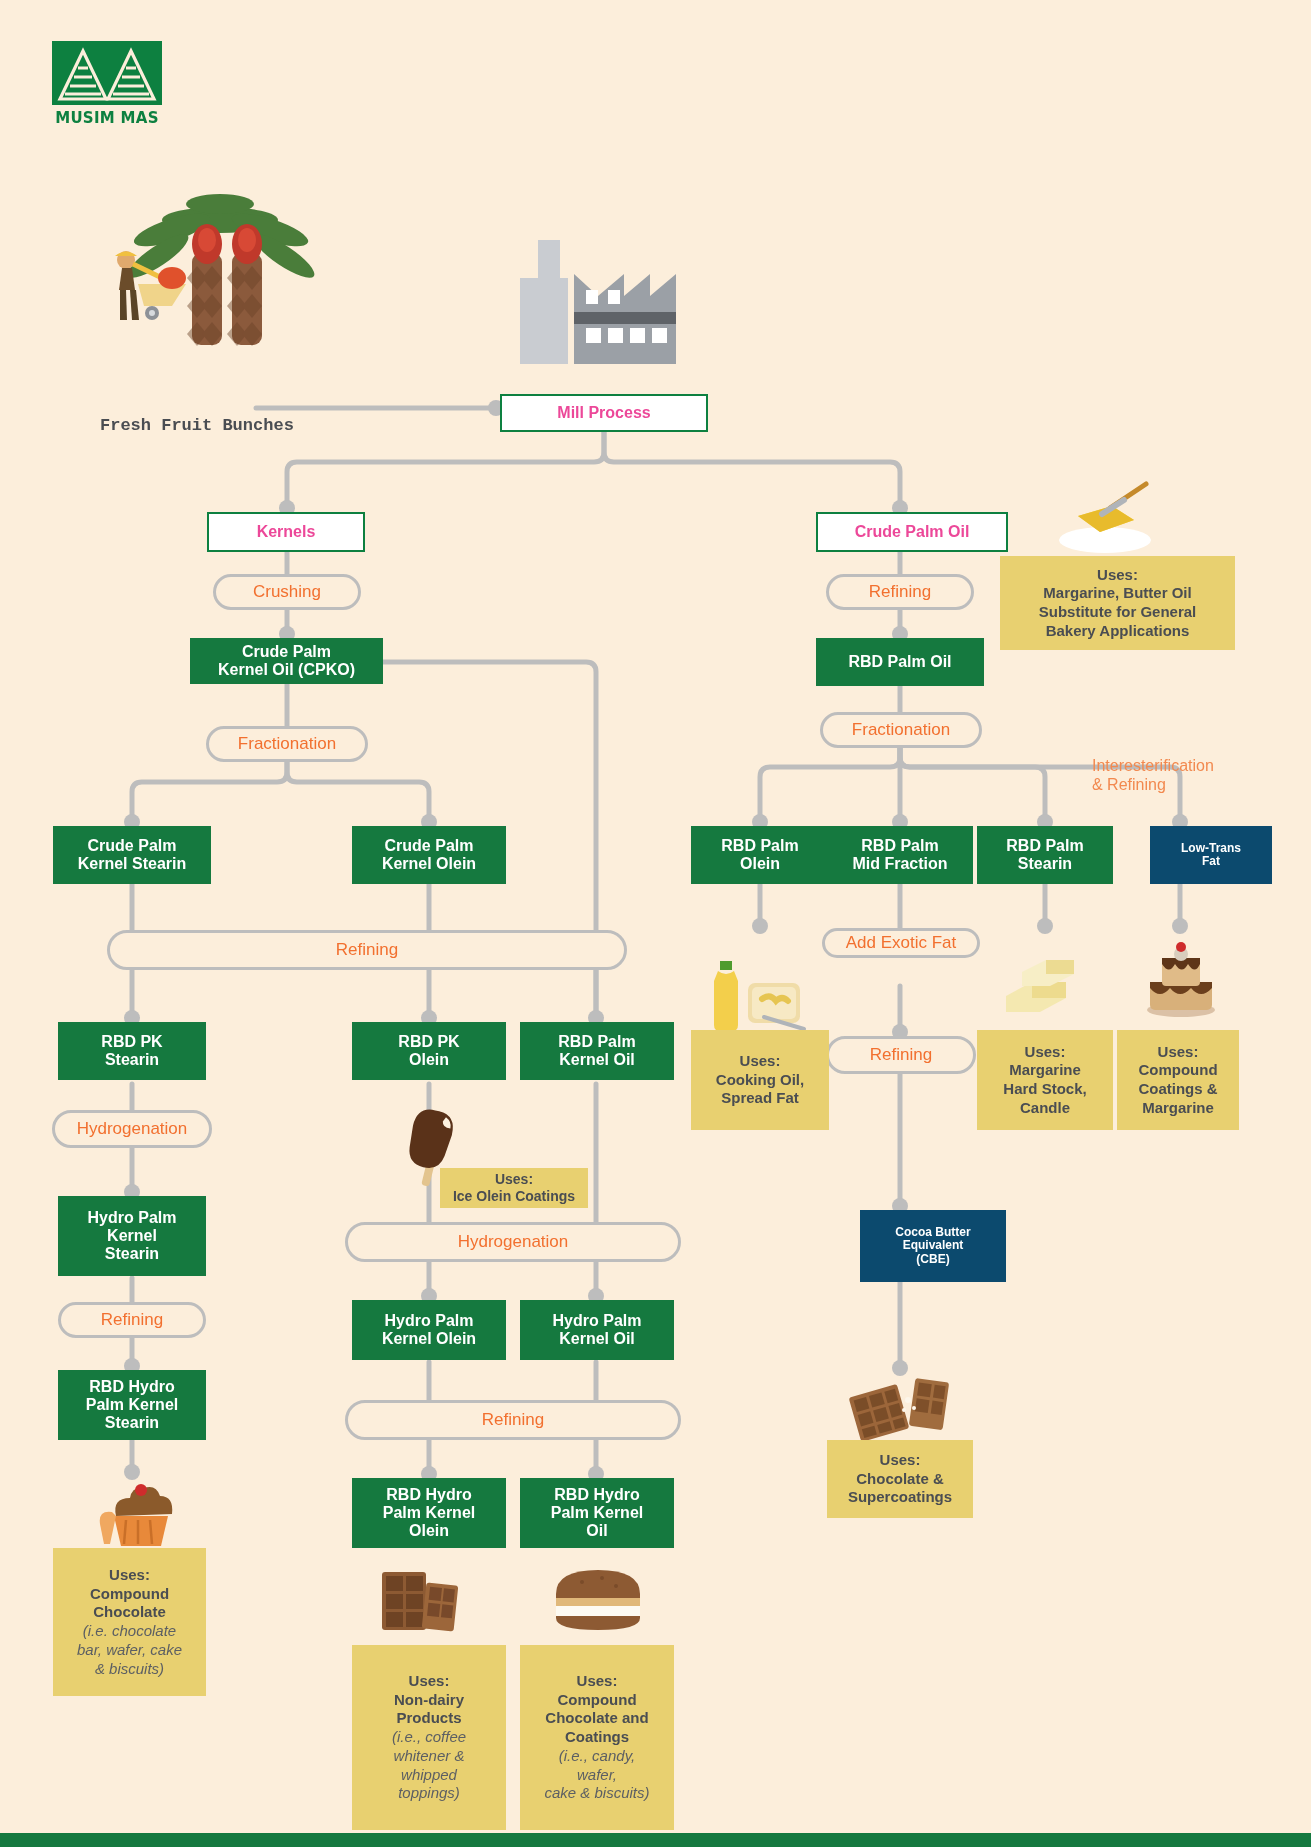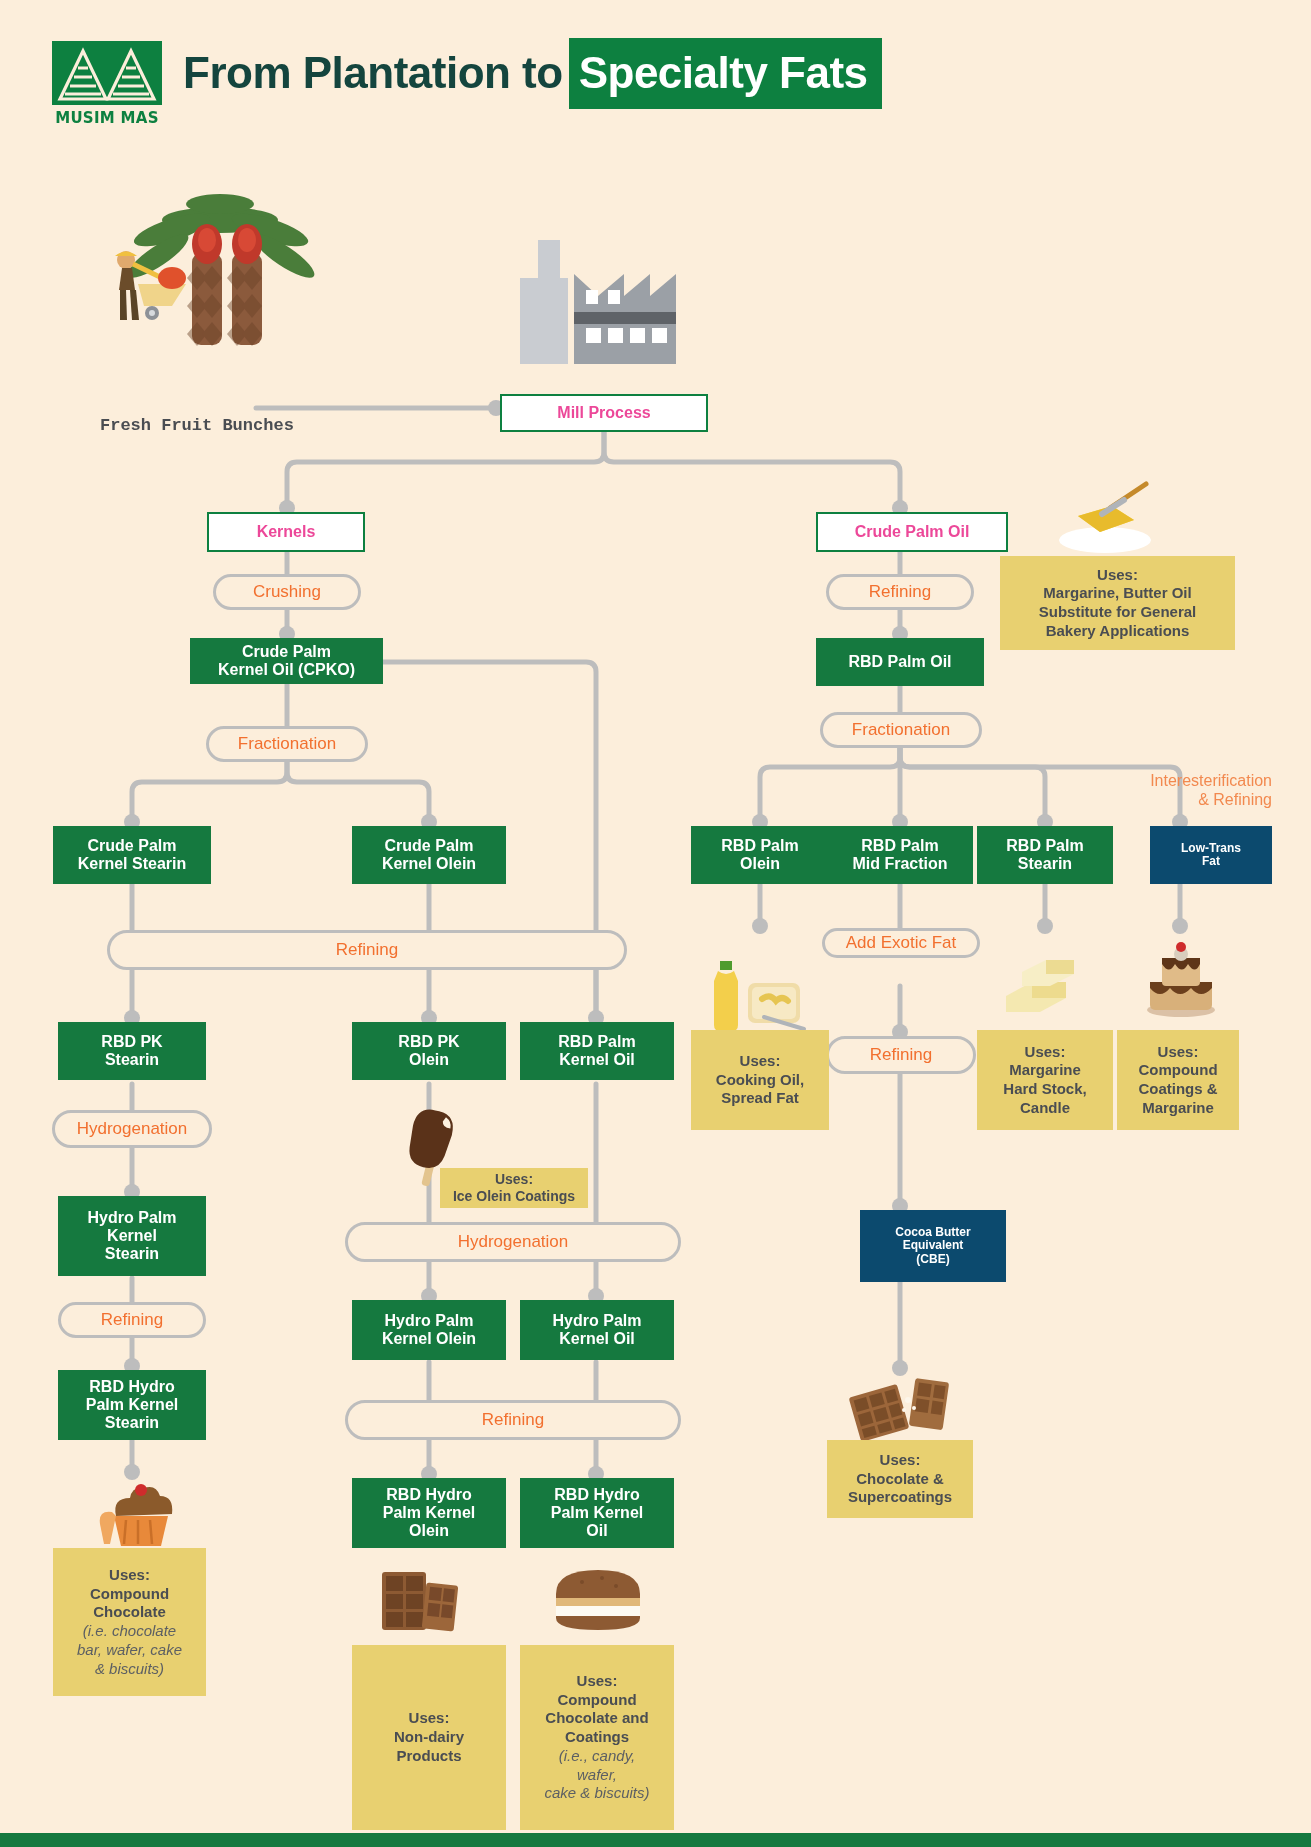--- a/index.html
+++ b/index.html
@@ -25,21 +25,21 @@
   
   .node { position:absolute; display:flex; align-items:center; justify-content:center;
           text-align:center; font-weight:bold; line-height:1.12; }
   .node.white  { background:#ffffff; border:2px solid #0d8040; color:#ec4899; font-size:16px; }
   .node.green  { background:#15793f; color:#ffffff; font-size:16px; }
   .node.orange { background:#0c4a6e; color:#ffffff; font-size:12px;margin-left:33px; }
 
   .pill { position:absolute; display:flex; align-items:center; justify-content:center;
           border:3px solid #bdbdbd; border-radius:24px; background:#fceedb;
           color:#f2702f; font-size:17px; }
-  .ptext { position:absolute; color:#f2894f; font-size:16px; text-align:right; line-height:1.2;margin-top:15px; }
+  .ptext { position:absolute; color:#f2894f; font-size:16px; text-align:left; line-height:1.2; }
 
   .uses { position:absolute; background:#e8d070; color:#4a4d52; text-align:center;
           font-size:15px; font-weight:bold; line-height:1.25; padding:8px 6px;
           display:flex; flex-direction:column; justify-content:center; }
   .uses .it { font-weight:normal; font-style:italic; color:#5c5f63; }
 
   .label { position:absolute; color:#4a4d52; font-size:17px; font-weight:bold; }
 
   .art { position:absolute; }
   .footer { position:absolute; left:0; bottom:0; width:1311px; height:14px; background:#15793f; }
@@ -162,23 +162,20 @@
           <line x1="66" y1="45" x2="92" y2="45"></line>
             <line x1="70" y1="36" x2="88" y2="36"></line>
           <line x1="74" y1="27" x2="84" y2="27"></line>
           <line x1="61" y1="53" x2="97" y2="53"></line>
         </g>
       </svg>
     </div>
     <div class="logo-name">MUSIM MAS</div>
   </div>
 
-  <div class="title">
-    <span>From Plantation to</span><span class="hl">Specialty Fats</span>
-  </div>
 
   <div class="art" style="left:100px;top:178px;">
     <svg width="240" height="180" viewBox="0 0 240 180">
       <g fill="#4a7d3a">
         <ellipse cx="120" cy="42" rx="58" ry="13"></ellipse>
         <ellipse cx="72" cy="52" rx="40" ry="11" transform="rotate(-18 72 52)"></ellipse>
         <ellipse cx="170" cy="52" rx="40" ry="11" transform="rotate(18 170 52)"></ellipse>
         <ellipse cx="58" cy="78" rx="36" ry="10" transform="rotate(-34 58 78)"></ellipse>
         <ellipse cx="184" cy="78" rx="36" ry="10" transform="rotate(34 184 78)"></ellipse>
         <ellipse cx="120" cy="26" rx="34" ry="10"></ellipse>
@@ -507,20 +504,24 @@
 Chocolate</div>
     <div class="it" style="white-space:pre-line;">(i.e. chocolate
 bar, wafer, cake
 &amp; biscuits)</div>
   </div>
 
   <div class="uses" style="left:352px;top:1645px;width:154px;height:185px;">
     <div>Uses:</div>
     <div style="white-space:pre-line;">Non-dairy
 Products</div>
+    <div class="it" style="white-space:pre-line;">(i.e., coffee
+whitener &amp;
+whipped
+toppings)</div>
   </div>
 
   <div class="uses" style="left:520px;top:1645px;width:154px;height:185px;">
     <div>Uses:</div>
     <div style="white-space:pre-line;">Compound
 Chocolate and
 Coatings</div>
     <div class="it" style="white-space:pre-line;">(i.e., candy,
 wafer,
 cake &amp; biscuits)</div>

